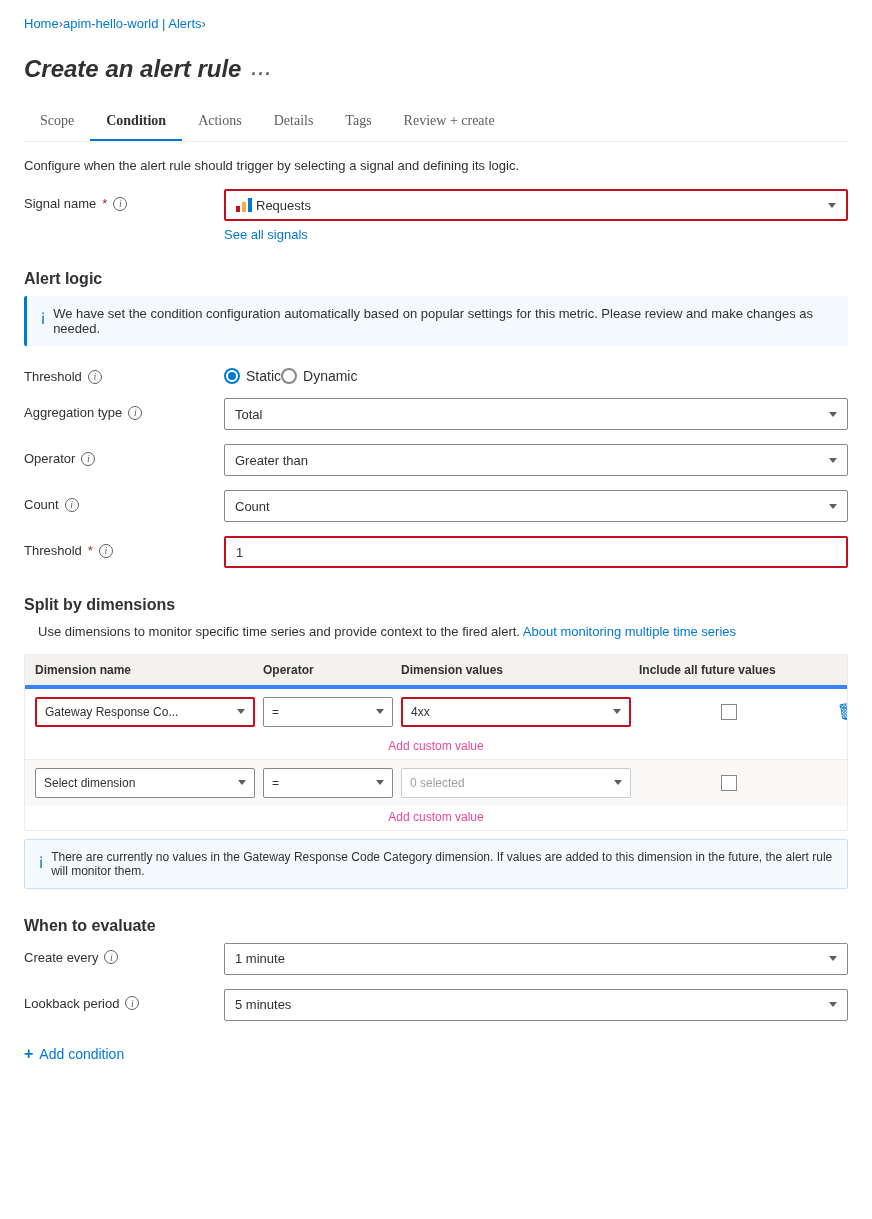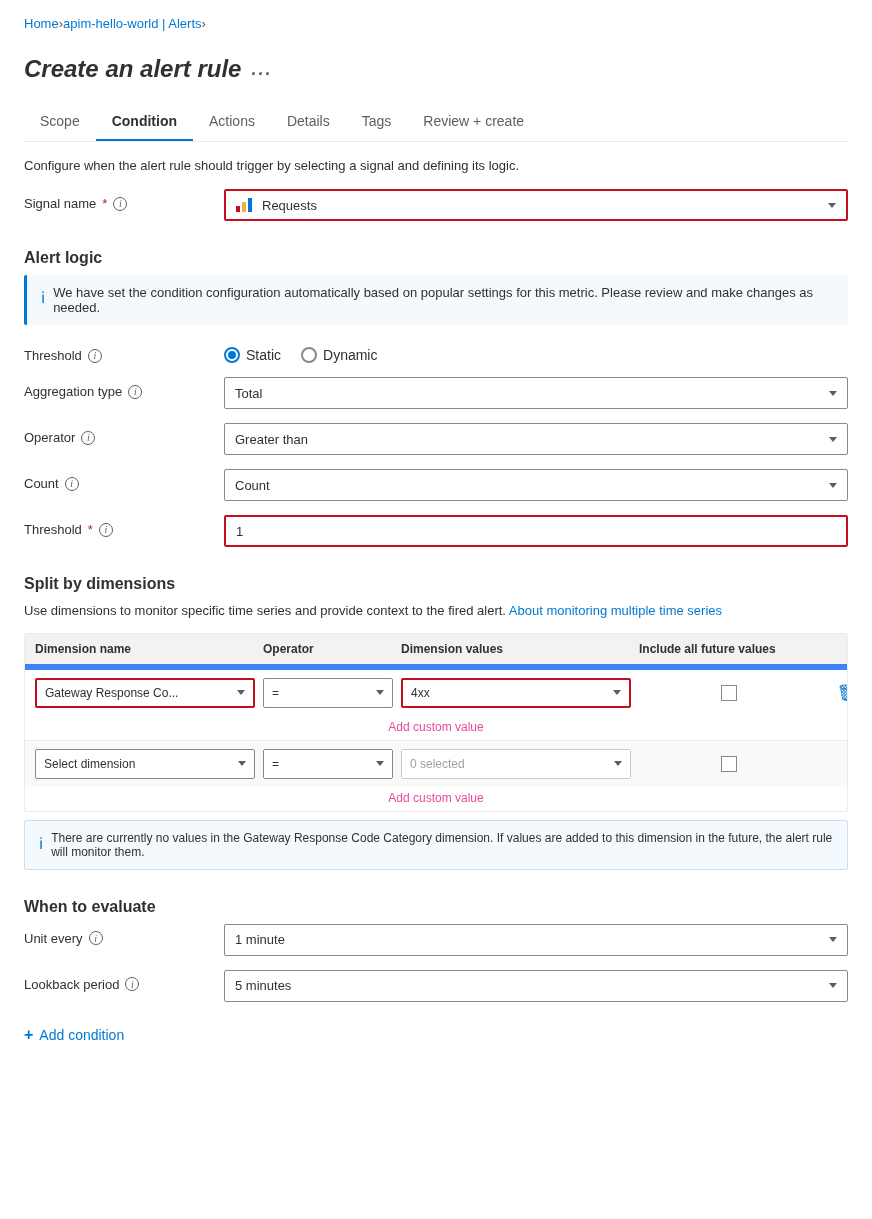--- a/index.html
+++ b/index.html
@@ -31,20 +31,21 @@
       gap: 10px;
       font-style: italic;
     }
     .page-title-dots { color: #605e5c; font-size: 18px; letter-spacing: 2px; cursor: pointer; }
     .tabs {
       display: flex;
       align-items: flex-end;
       border-bottom: 1px solid #edebe9;
       margin: 20px 0 16px;
       gap: 0;
+      font-family: Liberation Serif, serif;
     }
     .tab {
       padding: 10px 16px;
       font-size: 14px;
       cursor: pointer;
       color: #605e5c;
       border-bottom: 2px solid transparent;
       white-space: nowrap;
     }
     .tab.active {
@@ -102,21 +103,20 @@
       font-size: 13px;
       color: #323130;
       height: 32px;
     }
     .dropdown.highlighted {
       border: 2px solid #c50f1f;
     }
     .dropdown-value {
       display: flex;
       align-items: center;
-      gap: 6px;
     }
     .chevron-down {
       width: 0;
       height: 0;
       border-left: 4px solid transparent;
       border-right: 4px solid transparent;
       border-top: 5px solid #605e5c;
       margin-left: 4px;
     }
     .see-all-link {
@@ -147,21 +147,20 @@
     }
     .info-banner-icon {
       color: #0078d4;
       font-size: 16px;
       flex-shrink: 0;
       margin-top: 1px;
     }
     .radio-group {
       display: flex;
       align-items: center;
-      gap: 20px;
       padding-top: 6px;
     }
     .radio-option {
       display: flex;
       align-items: center;
       gap: 6px;
       cursor: pointer;
     }
     .radio-circle {
       width: 16px;
@@ -192,20 +191,21 @@
       outline: none;
     }
     .split-section {
       margin-top: 24px;
     }
     .split-desc {
       font-size: 13px;
       color: #323130;
       margin-bottom: 12px;
       line-height: 1.5;
+      margin-left: 14px;
     }
     .split-desc a { color: #0078d4; text-decoration: none; }
     .dimensions-table {
       border: 1px solid #edebe9;
       border-radius: 2px;
       overflow: hidden;
       margin-bottom: 8px;
     }
     .dimensions-header {
       display: grid;
@@ -216,21 +216,21 @@
       font-weight: 600;
       color: #323130;
       gap: 8px;
     }
     .dimensions-row {
       display: grid;
       grid-template-columns: 220px 130px 230px 180px 40px;
       padding: 8px 10px;
       align-items: center;
       gap: 8px;
-      border-top: 6px solid #3b82f6;
+      border-top: 4px solid #3b82f6;
       background: #fff;
     }
     .dimensions-row-2 {
       display: grid;
       grid-template-columns: 220px 130px 230px 180px 40px;
       padding: 8px 10px;
       align-items: center;
       gap: 8px;
       border-top: 1px solid #edebe9;
       background: #faf9f8;
@@ -346,20 +346,21 @@
       <div class="dropdown-value">
         <span class="bar-icon">
           <span></span>
             <span></span>
             <span></span>
         </span>
         <span>Requests</span>
       </div>
       <div class="chevron-down"></div>
     </div>
+    <a class="see-all-link">See all signals</a>
   </div>
 </div>
 
 <div class="section-title">Alert logic</div>
 
 <div class="info-banner">
   <span class="info-banner-icon">ℹ</span>
   <span>We have set the condition configuration automatically based on popular settings for this metric. Please review and make changes as needed.</span>
 </div>
 
@@ -506,21 +507,21 @@
     <span class="info-banner-icon">ℹ</span>
     <span>There are currently no values in the Gateway Response Code Category dimension. If values are added to this dimension in the future, the alert rule will monitor them.</span>
   </div>
 </div>
 
 <div class="evaluate-section">
   <div class="section-title">When to evaluate</div>
 
   <div class="form-row">
     <div class="form-label">
-      <span>Unit every</span>
+      <span>Create every</span>
       <span class="info-icon">i</span>
     </div>
     <div class="form-control">
       <div class="dropdown">
         <span>1 minute</span>
         <div class="chevron-down"></div>
       </div>
     </div>
   </div>
 

